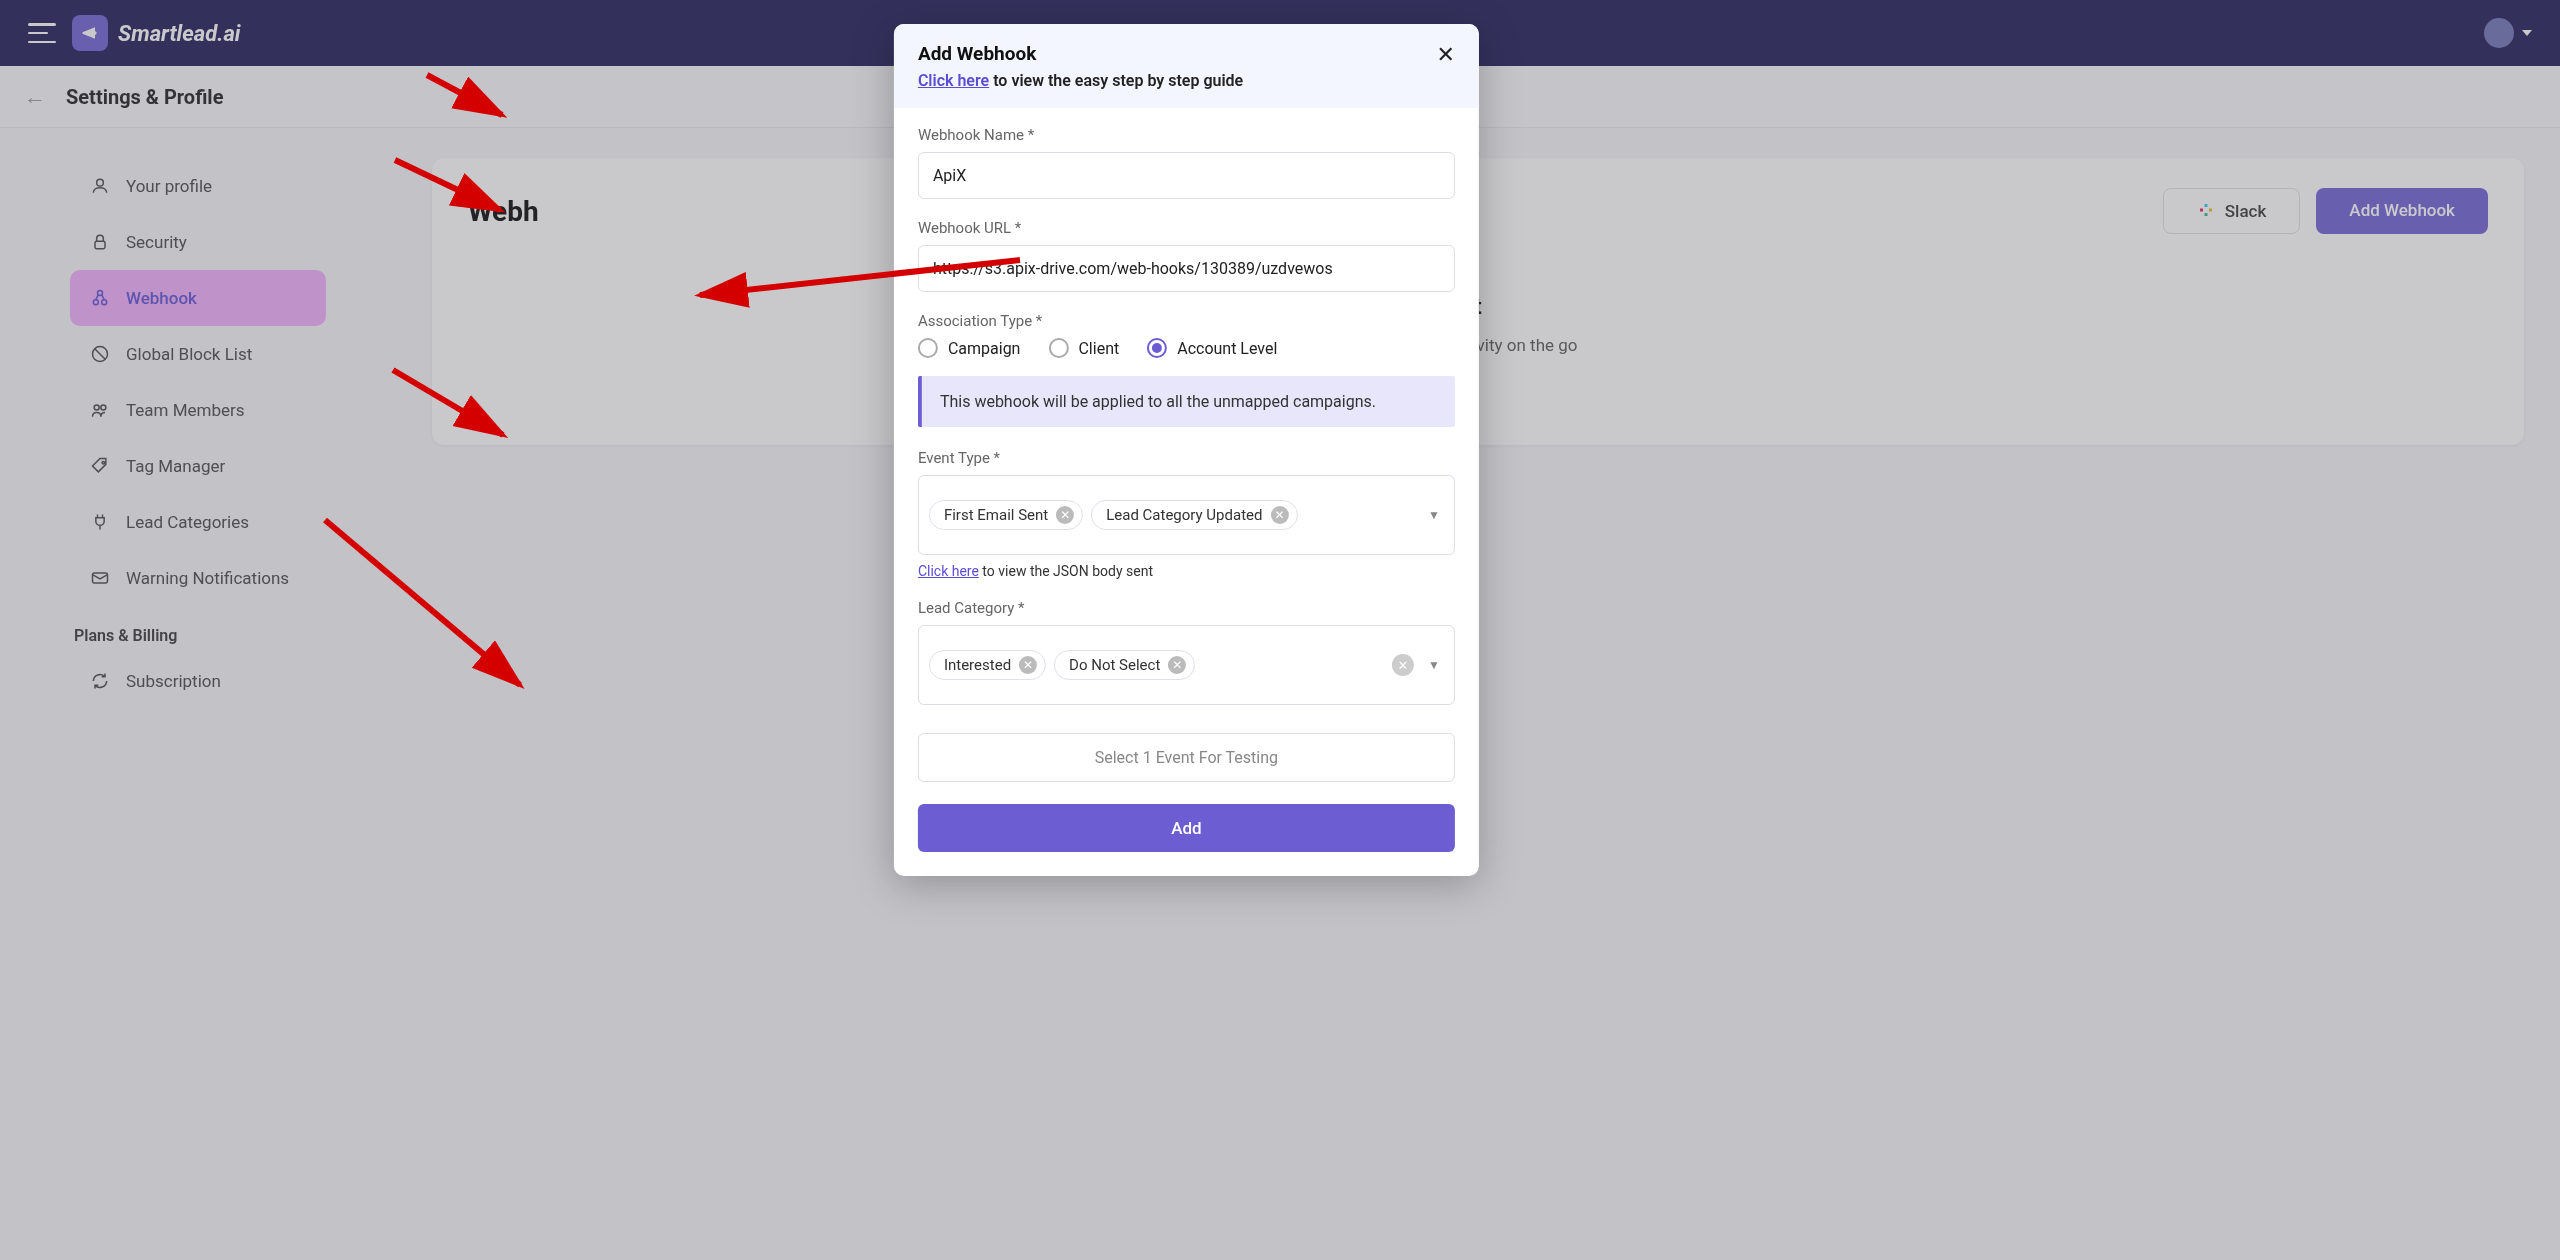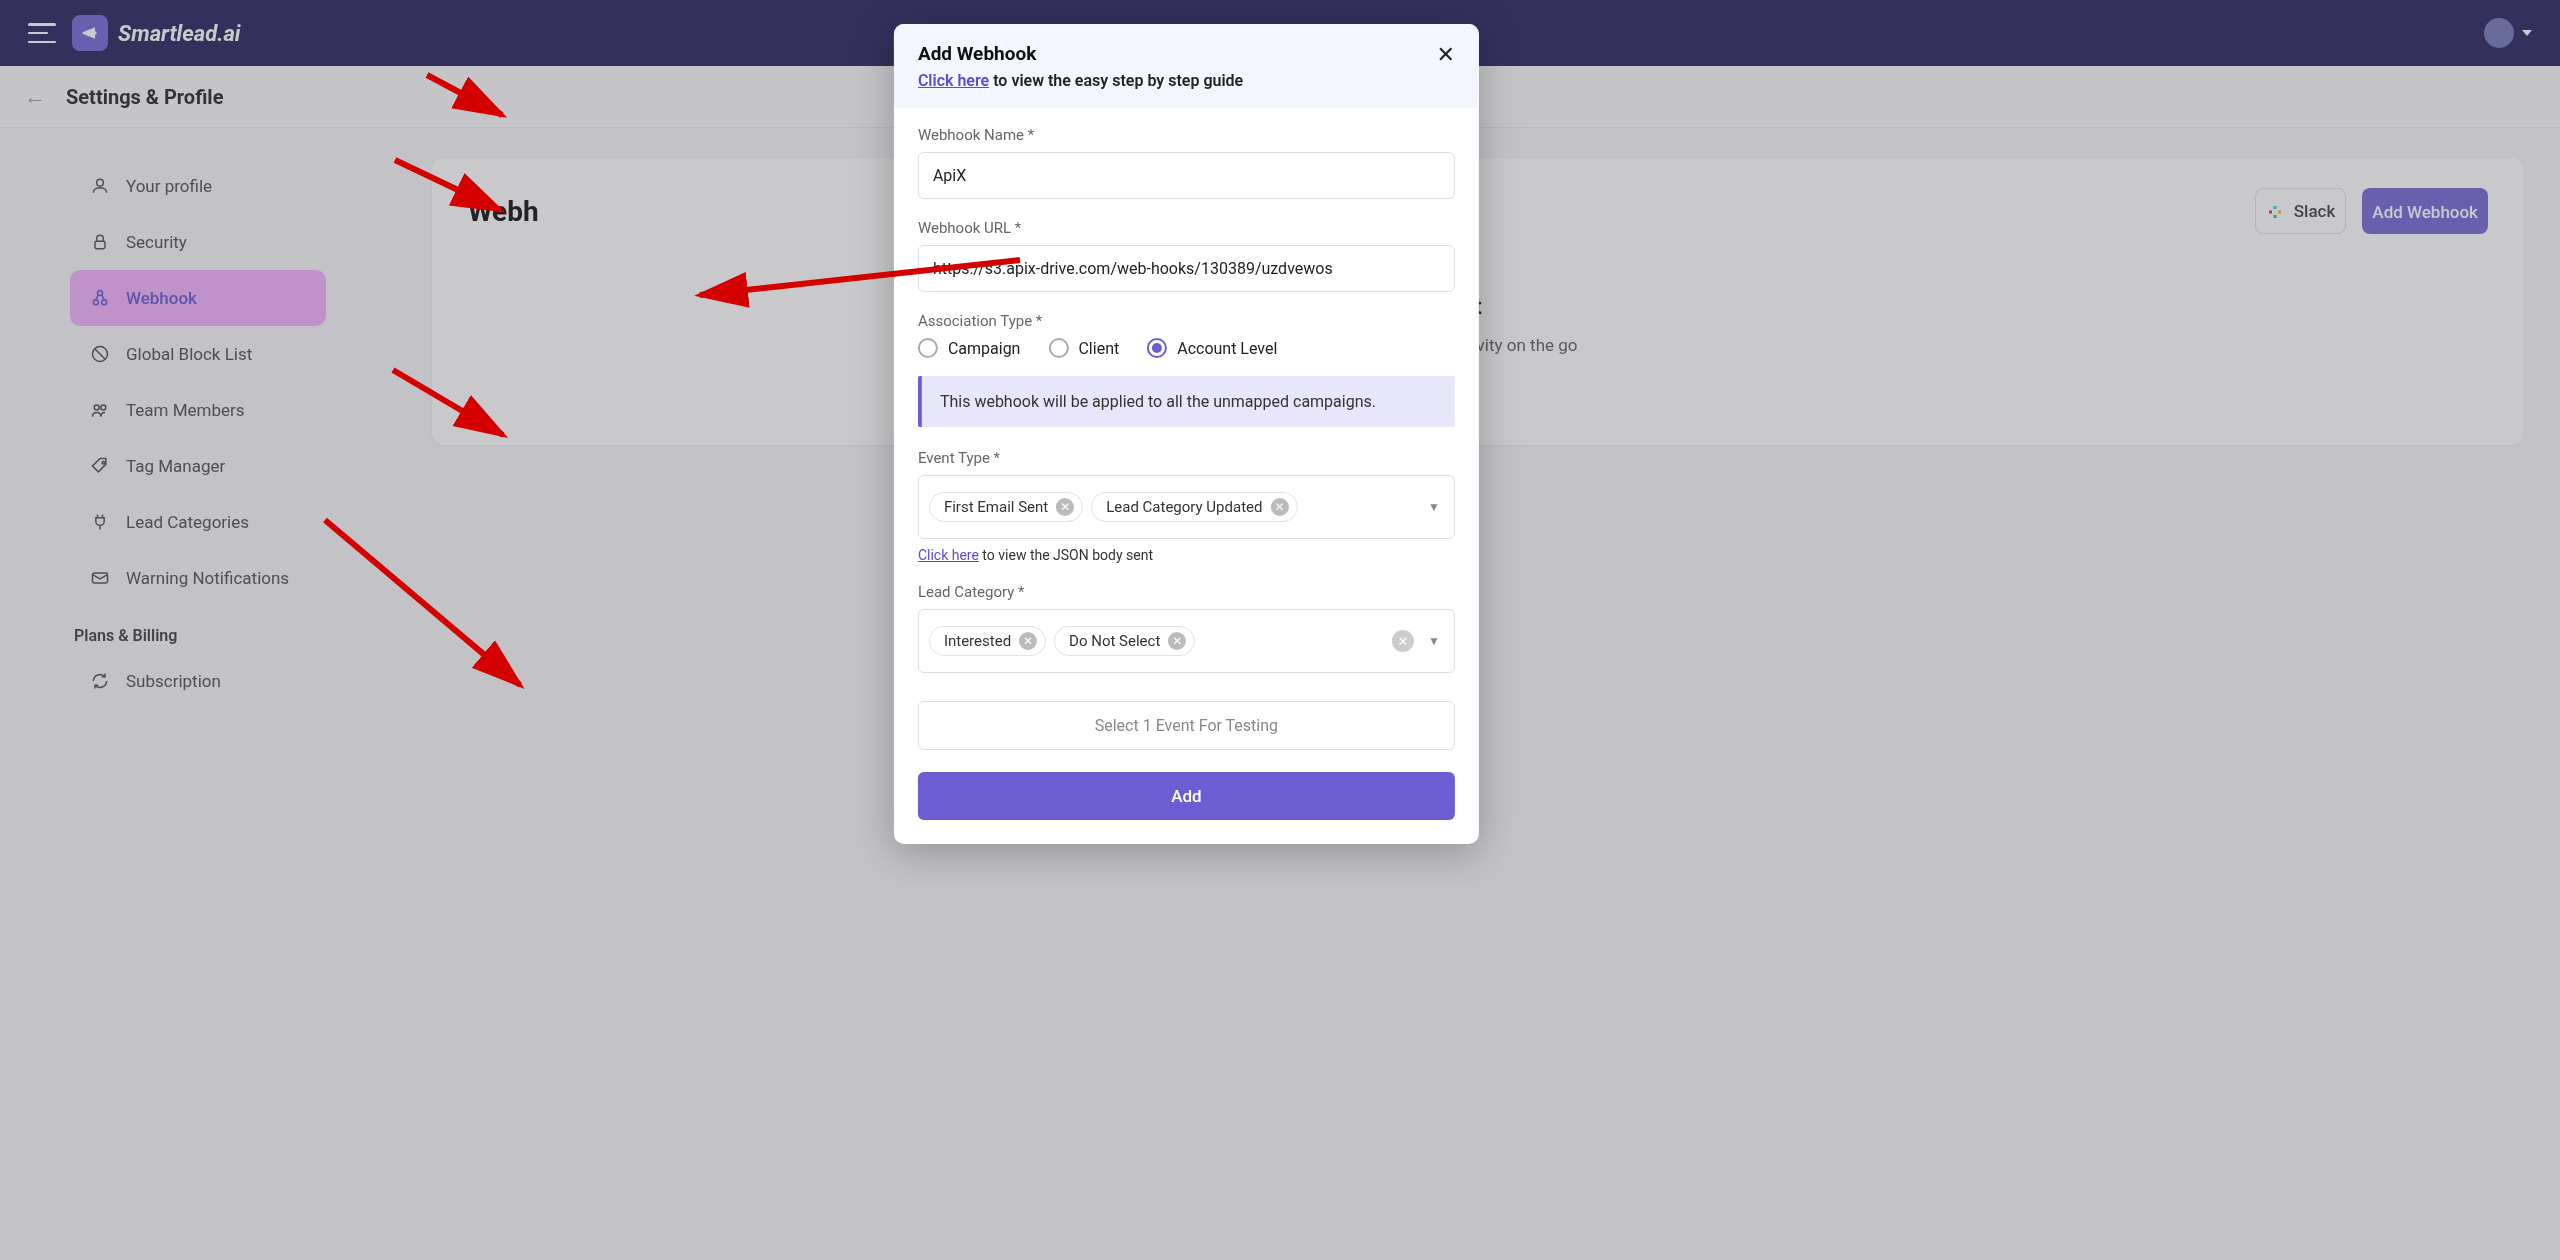--- a/index.html
+++ b/index.html
@@ -26,21 +26,21 @@
 .sidebar-item { display: flex; align-items: center; gap: 16px; padding: 18px 20px; border-radius: 10px; cursor: pointer; color: #444; font-size: 17px; }
 .sidebar-item.active { background: #f0abfc; color: #5b4dd1; font-weight: 500; }
 .sidebar-item .sicon { width: 20px; height: 20px; display: flex; align-items: center; justify-content: center; }
 .section-label { font-size: 16px; font-weight: 600; color: #333; margin: 20px 0 8px 4px; }
 
 .main { flex: 1; padding: 0 36px; }
 .card { background: #fff; border-radius: 12px; box-shadow: 0 1px 3px rgba(0,0,0,0.06); padding: 30px 36px; }
 .card-head { display: flex; justify-content: space-between; align-items: center; }
 .card-title { font-size: 28px; font-weight: 700; }
 .card-actions { display: flex; gap: 16px; }
-.btn { padding: 12px 10px; border-radius: 8px; font-size: 17px; font-weight: 500; cursor: pointer; border: none; display: flex; align-items: flex-end; gap: 10px; }
+.btn { padding: 12px 33px; border-radius: 8px; font-size: 17px; font-weight: 500; cursor: pointer; border: none; display: flex; align-items: flex-start; gap: 10px; }
 .btn-outline { background: #fff; border: 1px solid #ddd; color: #333; }
 .btn-primary { background: #6c5dd3; color: #fff; }
 .card-body { text-align: center; padding: 60px 0; color: #555; }
 .card-body h3 { font-size: 22px; margin-bottom: 16px; color: #000; }
 .card-body p { font-size: 17px; }
 
 .overlay { position: absolute; inset: 0; background: rgba(100,100,110,0.35); }
 
 .modal { position: absolute; top: 24px; left: 50%; transform: translateX(-66%); width: 585px; background: #fff; border-radius: 10px; box-shadow: 0 8px 40px rgba(0,0,0,0.25); overflow: hidden; }
 .modal-head { background: #f4f6ff; padding: 18px 24px; display: flex; justify-content: space-between; align-items: flex-start; }
@@ -52,21 +52,21 @@
 .modal-body { padding: 18px 24px 24px; }
 .field-label { font-size: 15px; color: #666; margin-bottom: 8px; display: block; }
 .field-input { width: 100%; padding: 13px 14px; border: 1px solid #dcdce4; border-radius: 6px; font-size: 16px; color: #222; margin-bottom: 20px; }
 .radio-row { display: flex; gap: 28px; margin-bottom: 18px; }
 .radio-opt { display: flex; align-items: center; gap: 10px; font-size: 16px; color: #222; cursor: pointer; }
 .radio-circle { width: 20px; height: 20px; border: 2px solid #aaa; border-radius: 50%; display: flex; align-items: center; justify-content: center; }
 .radio-opt.selected .radio-circle { border-color: #6c5dd3; }
 .radio-opt.selected .radio-circle::after { content:''; width: 10px; height: 10px; background: #6c5dd3; border-radius: 50%; }
 .info-banner { background: #e8e6fb; border-left: 4px solid #6c5dd3; padding: 16px 18px; font-size: 16px; color: #333; margin-bottom: 22px; border-radius: 2px; }
 
-.chip-input { width: 100%; min-height: 48px; border: 1px solid #dcdce4; border-radius: 6px; padding: 16px 10px; display: flex; align-items: center; gap: 8px; flex-wrap: wrap; margin-bottom: 8px; position: relative; }
+.chip-input { width: 100%; min-height: 48px; border: 1px solid #dcdce4; border-radius: 6px; padding: 24px 10px; display: flex; align-items: center; gap: 8px; flex-wrap: wrap; margin-bottom: 8px; position: relative; }
 .chip { background: #fff; border: 1px solid #e0e0e8; border-radius: 16px; padding: 5px 8px 5px 14px; font-size: 15px; display: flex; align-items: center; gap: 8px; color: #333; }
 .chip-x { width: 18px; height: 18px; border-radius: 50%; background: #bbb; color: #fff; display: flex; align-items: center; justify-content: center; font-size: 12px; cursor: pointer; }
 .dd-caret { position: absolute; right: 14px; top: 50%; transform: translateY(-50%); color: #888; font-size: 12px; cursor: pointer; }
 .clear-all { position: absolute; right: 40px; top: 50%; transform: translateY(-50%); width: 22px; height: 22px; border-radius: 50%; background: #ccc; color: #fff; display:flex; align-items:center; justify-content:center; font-size: 13px; cursor: pointer; }
 
 .hint { font-size: 14px; color: #333; margin-bottom: 20px; }
 .hint a { color: #5b4dd1; text-decoration: underline; }
 
 .test-btn { width: 100%; padding: 14px; border: 1px solid #dcdce4; background: #fff; border-radius: 6px; font-size: 16px; color: #888; margin-bottom: 22px; cursor: pointer; }
 .add-btn { width: 100%; padding: 14px; background: #6c5dd3; color: #fff; border: none; border-radius: 6px; font-size: 17px; font-weight: 500; cursor: pointer; }

